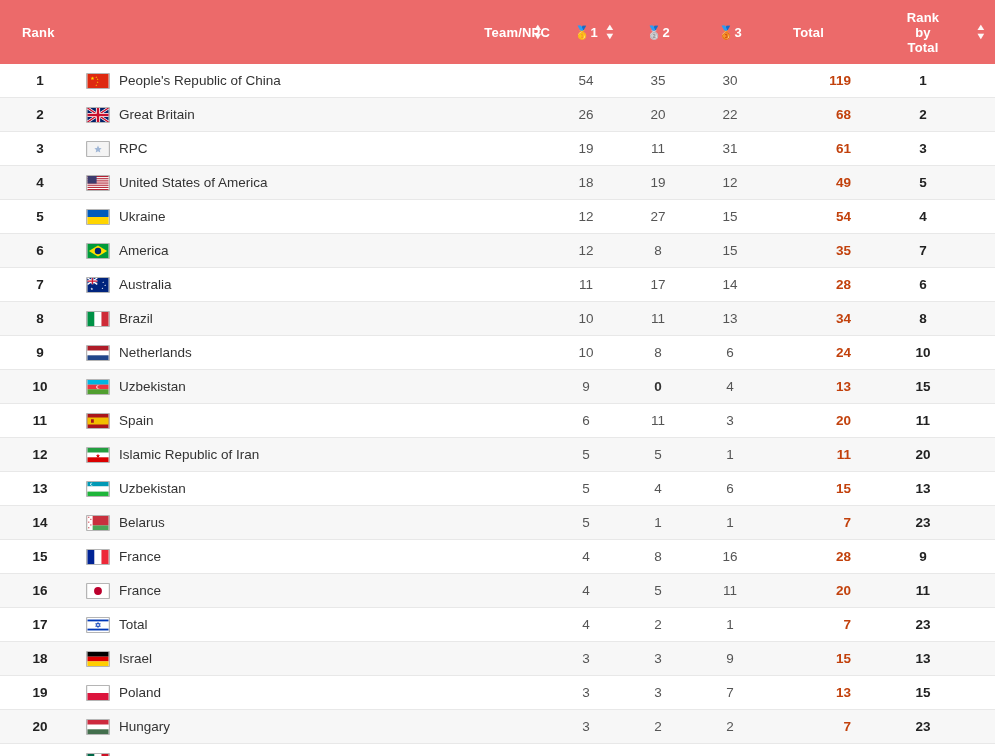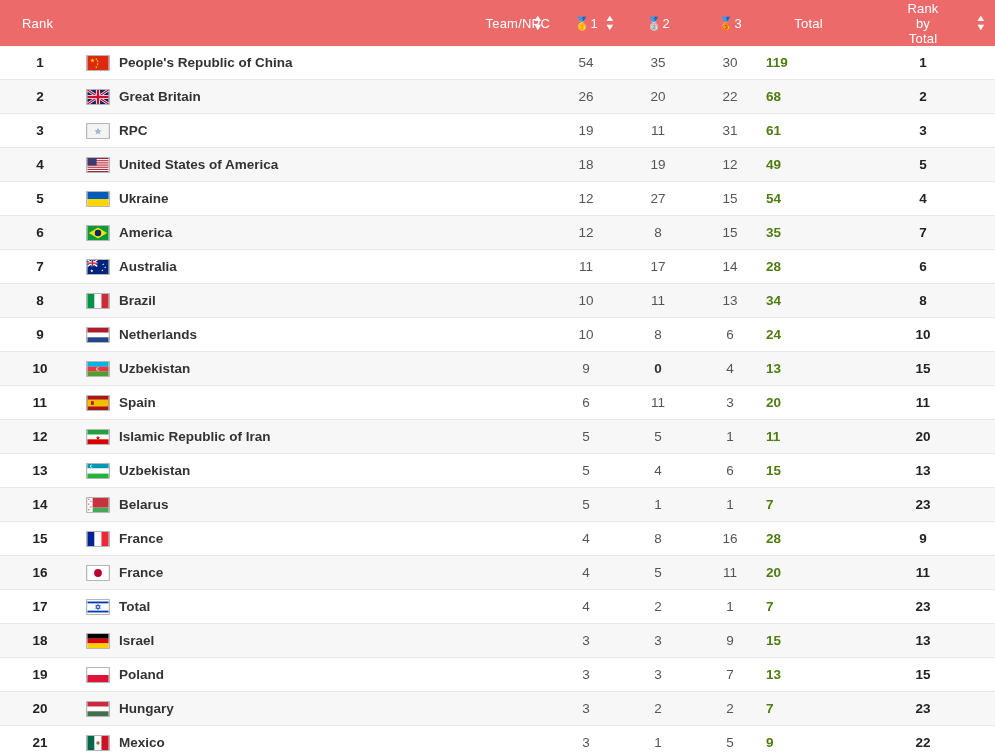--- a/index.html
+++ b/index.html
@@ -18,23 +18,23 @@
     border-collapse: collapse;
     table-layout: fixed;
   }
   
   thead tr {
     background: #ec6a6a;
     color: #ffffff;
   }
   thead th {
     font-size: 13px;
-    font-weight: normal;
+    font-weight: bold;
     padding: 0;
-    height: 46px;
+    height: 64px;
     vertical-align: middle;
     position: relative;
     white-space: normal;
     letter-spacing: .2px;
   }
   th .th-inner {
     display: flex;
     align-items: center;
     height: 100%;
   }
@@ -87,21 +87,21 @@
 
   td.c-rank {
     text-align: center;
     font-weight: bold;
     color: #222;
     font-size: 13.5px;
   }
   td.c-team {
     padding-left: 6px;
     color: #333;
-    font-weight: bold;
+    font-weight: normal;
     font-size: 13.5px;
   }
   .team-cell {
     display: flex;
     align-items: center;
     gap: 9px;
   }
   .flag {
     width: 24px;
     height: 16px;
@@ -115,23 +115,23 @@
   }
   .flag svg { display: block; width: 100%; height: 100%; }
 
   td.c-num {
     text-align: center;
     color: #555;
     font-weight: normal;
   }
   td.c-num.zero { font-weight: bold; color: #333; }
   td.c-total {
-    text-align: left;
+    text-align: right;
     font-weight: bold;
-    color: #4d7c0f;
+    color: #c2410c;
   }
   td.c-rbt {
     text-align: center;
     font-weight: bold;
     color: #222;
   }
 </style>
 </head>
 <body>
 

